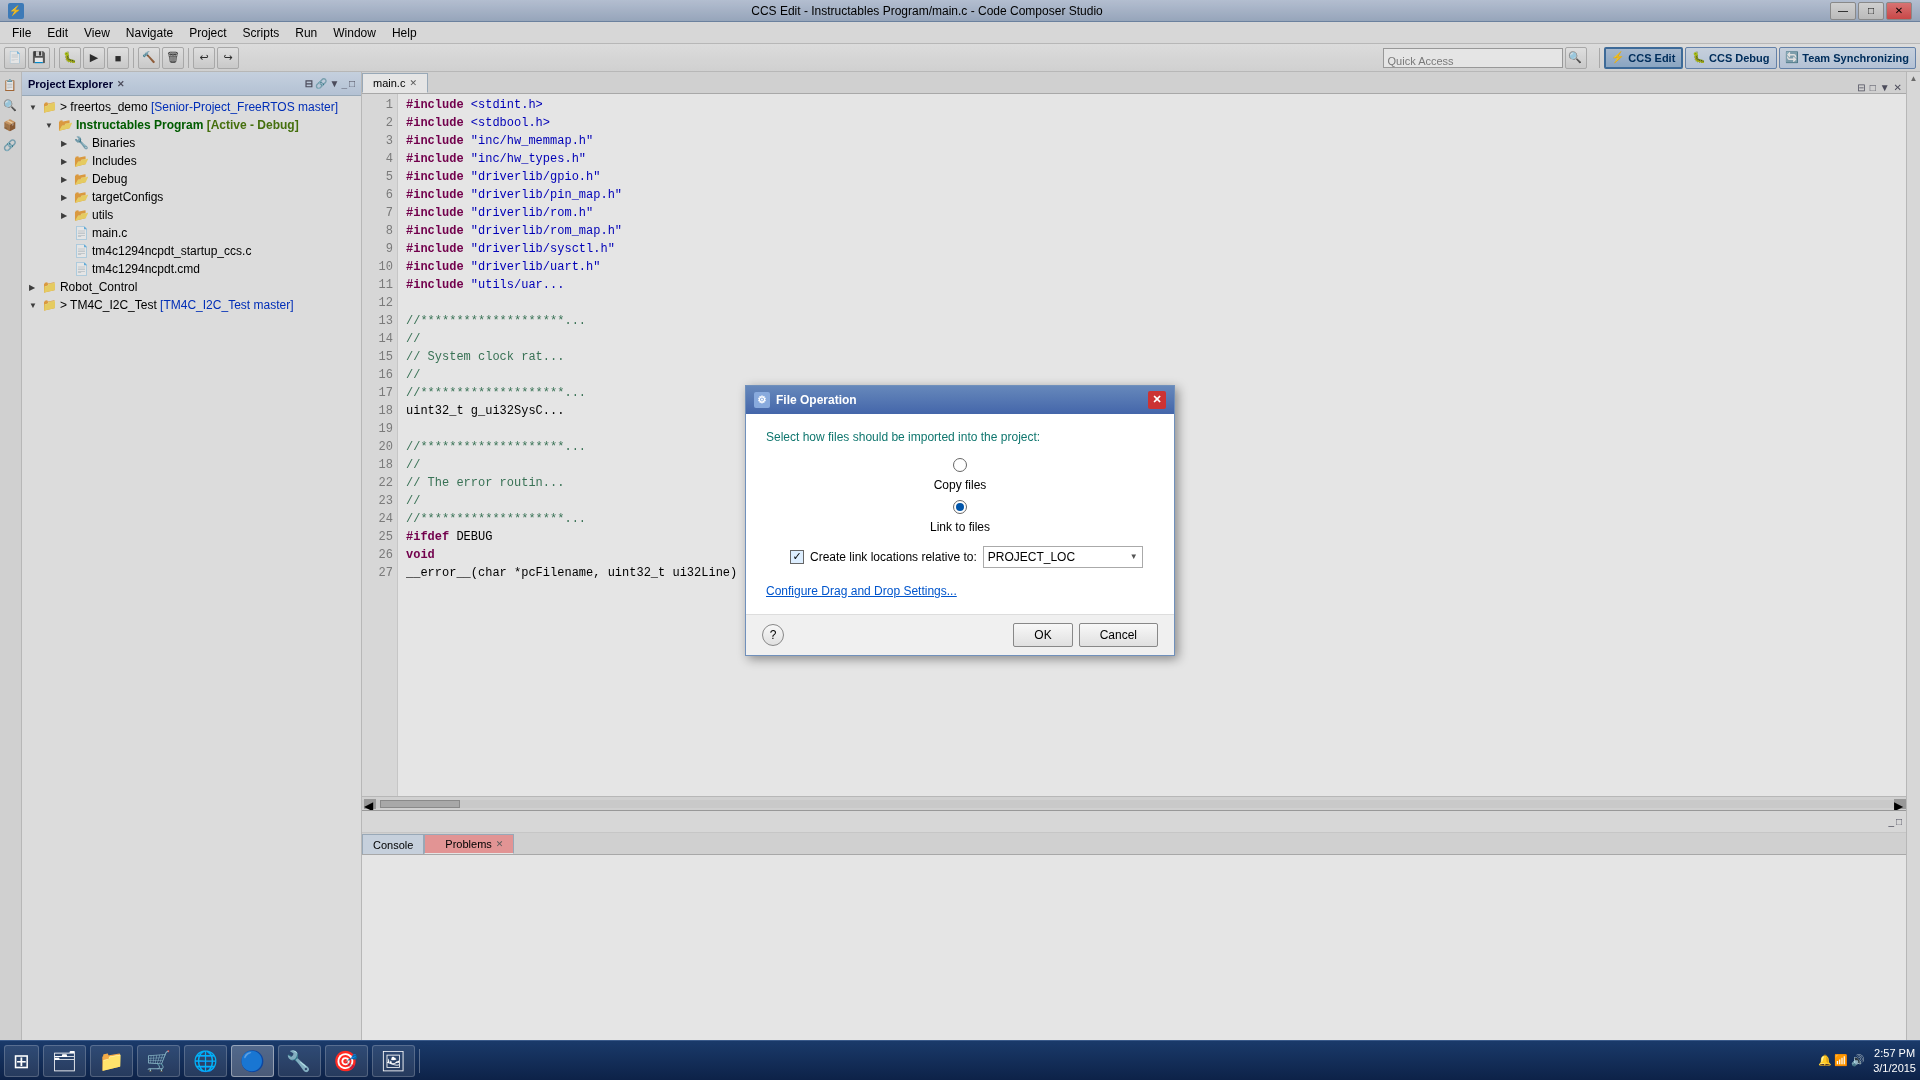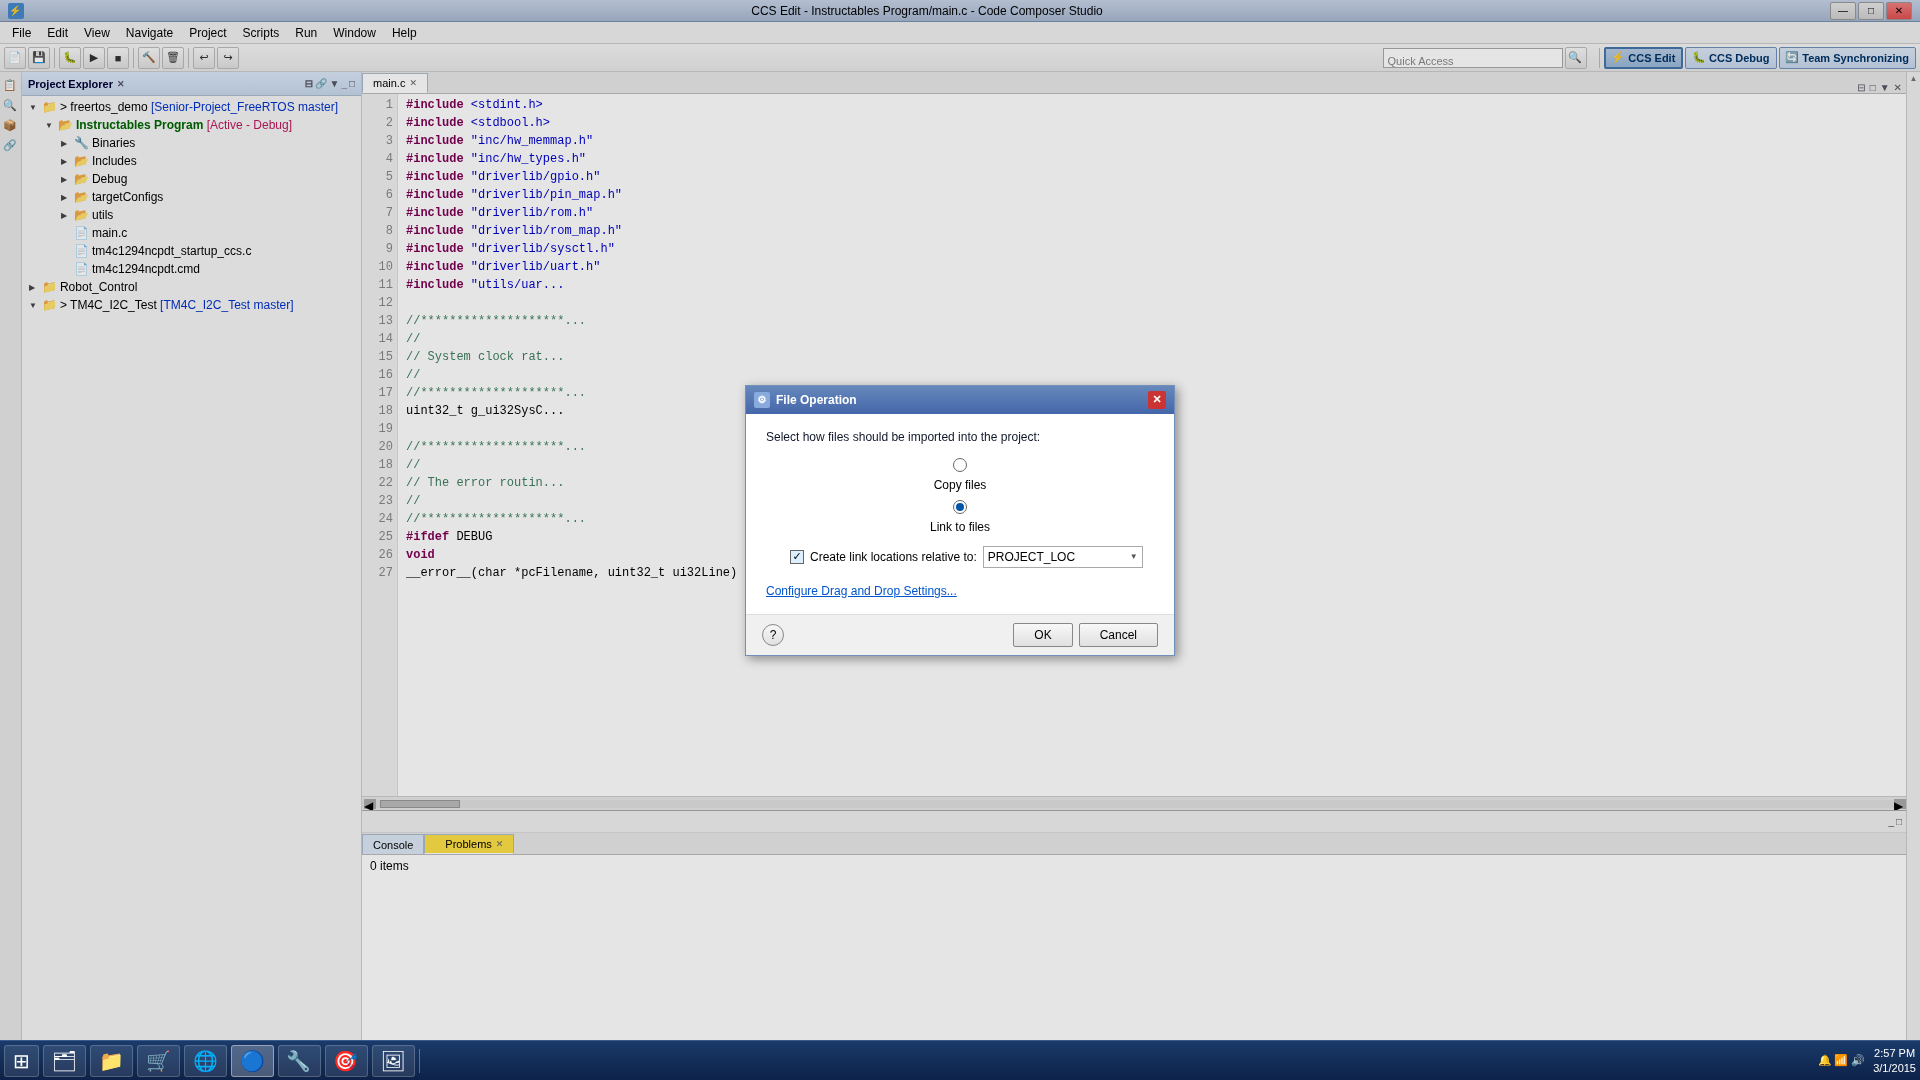--- a/index.html
+++ b/index.html
@@ -268,21 +268,21 @@
     }
     .bottom-tab {
       height: 20px;
       padding: 0 10px;
       background: #dde8f5;
       border: 1px solid #aabbcc;
       border-bottom: none;
       display: flex; align-items: center;
       font-size: 11px; cursor: pointer;
     }
-    .bottom-tab.active { background: #fde047; border-bottom: 1px solid white; padding-left: 20px; }
+    .bottom-tab.active { background: #fca5a5; border-bottom: 1px solid white; padding-left: 20px; }
     .bottom-tab-close { font-size: 9px; color: #666; margin-left: 4px; }
     #bottom-content {
       flex: 1;
       background: white;
       padding: 4px 8px;
     }
     #bottom-toolbar {
       height: 22px;
       background: #f0f0f0;
       border-bottom: 1px solid #ddd;
@@ -401,21 +401,21 @@
       display: flex; align-items: center; justify-content: center;
       color: white; font-size: 11px; cursor: pointer;
     }
     #file-dialog-body {
       padding: 16px 20px;
       background: white;
     }
     .dialog-instruction {
       font-size: 12px;
       margin-bottom: 14px;
-      color: #0f172a;
+      color: #0f766e;
     }
     .radio-option {
       display: flex;
       align-items: center;
       gap: 6px;
       margin-bottom: 8px;
       font-size: 12px;
       cursor: pointer;
       flex-direction: column;
     }
@@ -578,21 +578,21 @@
         <span class="tree-icon">📁</span>
         <span class="tree-label">
           <span>&gt; </span><span style="color:#000">freertos_demo </span><span style="color:#0033cc">[Senior-Project_FreeRTOS master]</span>
         </span>
       </div>
 
       <div class="tree-item bold-label">
         <span class="indent" style="width:16px"></span>
         <span class="tree-arrow">▼</span>
         <span class="tree-icon">📂</span>
-        <span class="tree-label label-green">Instructables Program <span style="color:#be185d; font-weight:normal">[Active - Debug]</span></span>
+        <span class="tree-label label-green">Instructables Program <span style="color:#4d7c0f; font-weight:bold">[Active - Debug]</span></span>
       </div>
 
       <div class="tree-item">
         <span class="indent" style="width:32px"></span>
         <span class="tree-arrow">▶</span>
         <span class="tree-icon">🔧</span>
         <span class="tree-label">Binaries</span>
       </div>
 
       <div class="tree-item">
@@ -752,21 +752,20 @@
       <div id="bottom-tabs">
         <div class="bottom-tab">
           <span>Console</span>
         </div>
         <div class="bottom-tab active">
           <span>Problems</span>
           <span class="bottom-tab-close">✕</span>
         </div>
       </div>
       <div id="bottom-content">
-        <div style="font-size:12px; margin-bottom:4px;">0 items</div>
       </div>
     </div>
   </div>
 
   <div style="width:14px; background:#f0f0f0; border-left:1px solid #ccc; display:flex; flex-direction:column; align-items:center;">
     <div style="font-size:8px; color:#777; cursor:pointer; padding:2px;">▲</div>
     <div style="flex:1;"></div>
     <div style="font-size:8px; color:#777; cursor:pointer; padding:2px;">▼</div>
   </div>
 </div>

